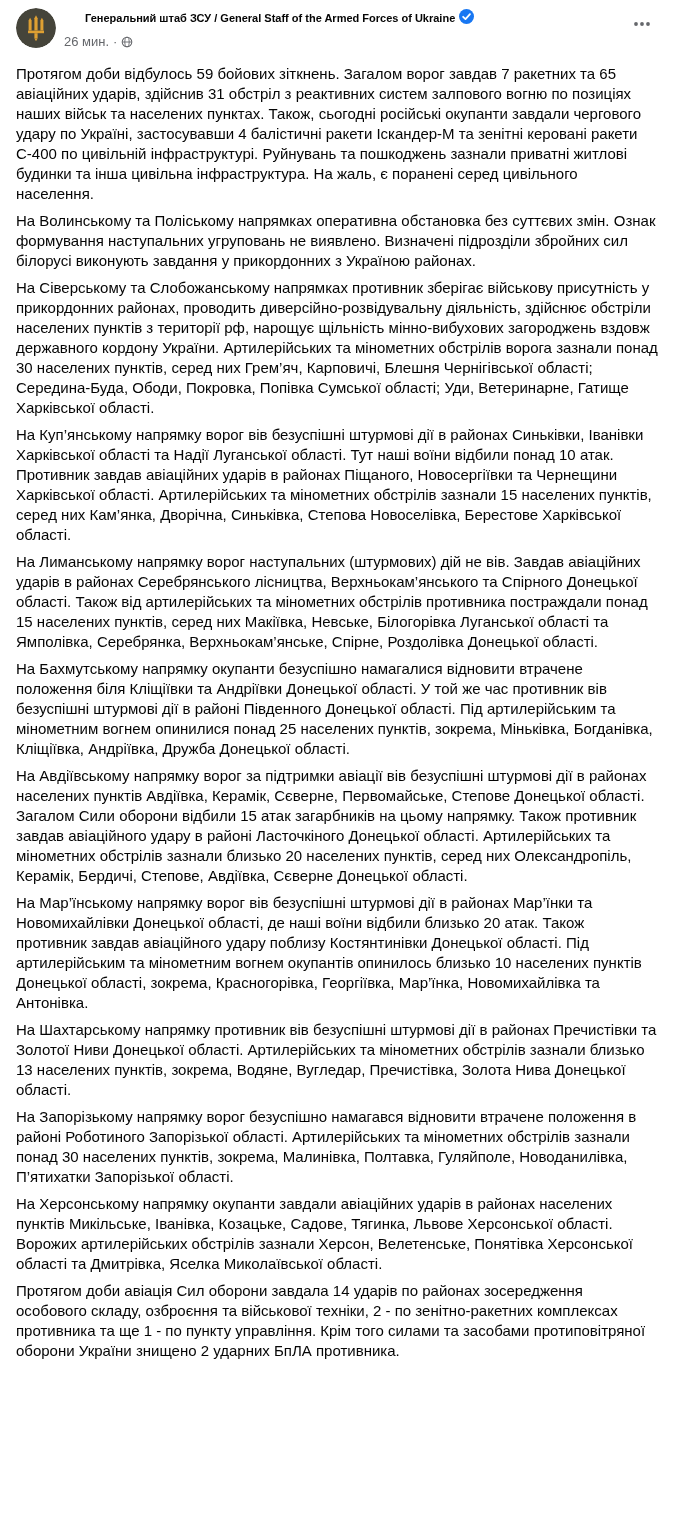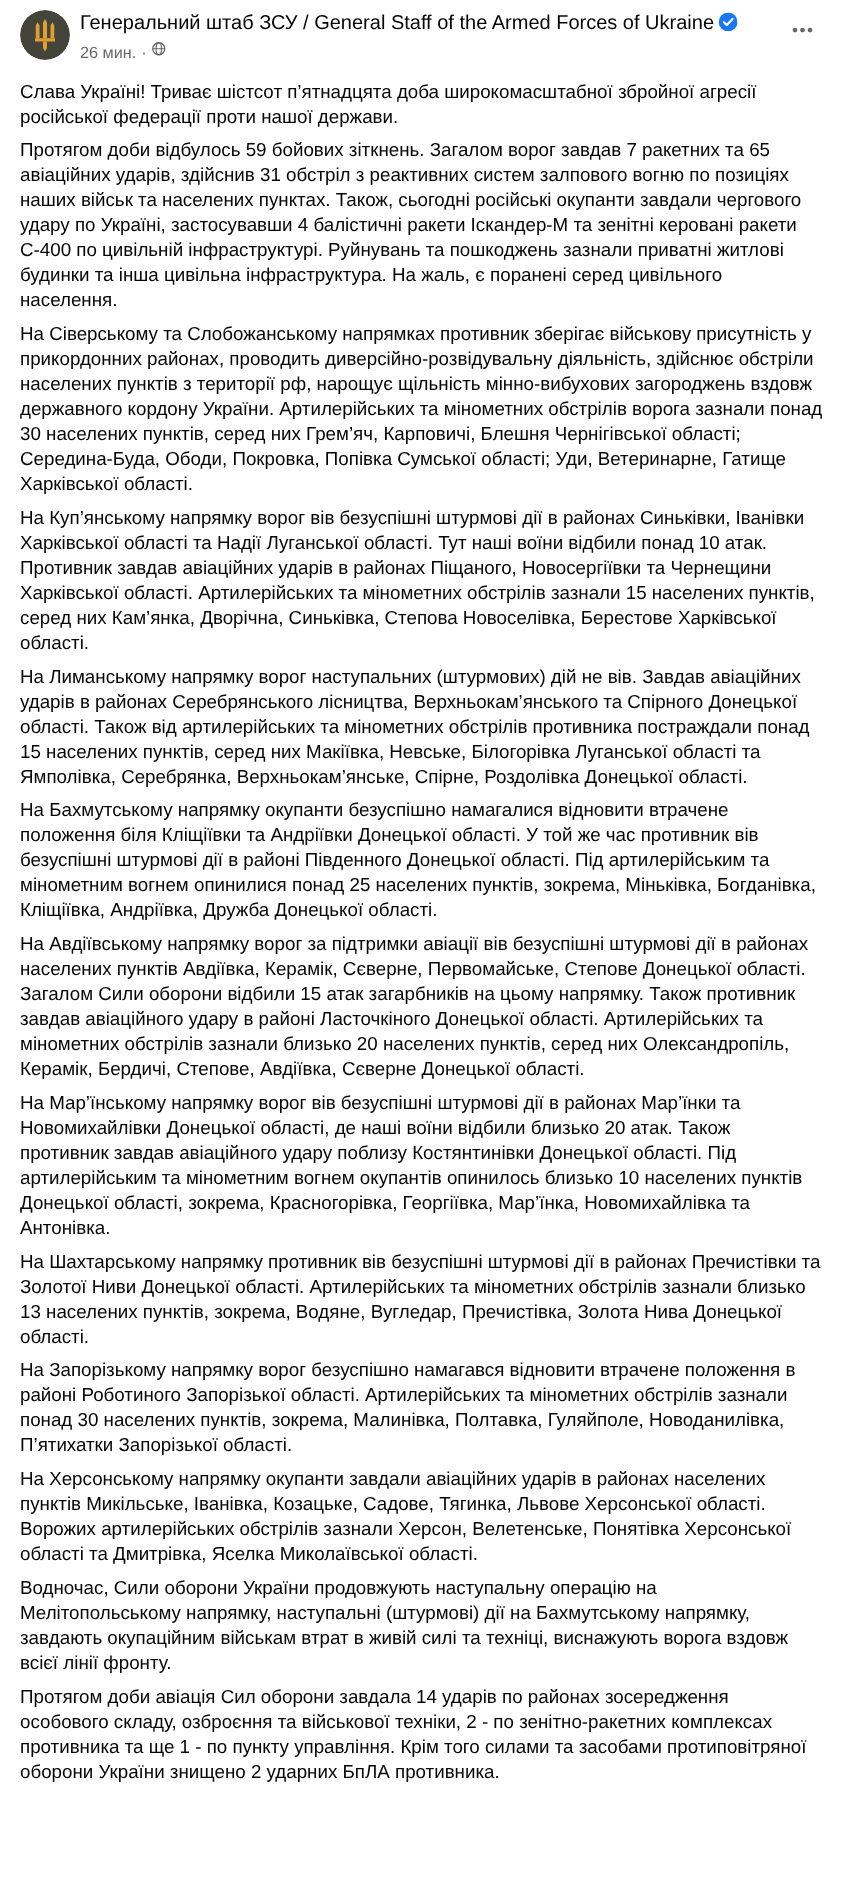--- a/index.html
+++ b/index.html
@@ -29,35 +29,36 @@
     cursor: pointer;
   }
   .avatar svg { display: block; }
   .header-text {
     margin-left: 8px;
     flex: 1 1 auto;
     min-width: 0;
     padding-top: 1px;
   }
   .name-row {
-    font-size: 16px;
-    font-weight: 400;
+    font-size: 11px;
+    font-weight: 700;
     color: #050505;
     line-height: 19px;
     white-space: nowrap;
     cursor: pointer;
+    margin-left: 21px;
   }
   .verified-badge {
     display: inline-block;
     vertical-align: -2px;
     margin-left: 4px;
   }
   .meta-row {
     display: flex;
-    align-items: flex-start;
+    align-items: center;
     gap: 4px;
     font-size: 13px;
     color: #65676B;
     line-height: 17px;
     margin-top: 3px;
   }
   .meta-row .timestamp { cursor: pointer; }
   .meta-row .sep { color: #65676B; }
   .globe { display: inline-flex; align-items: center; }
   .more-btn {
@@ -131,29 +132,28 @@
       <svg width="20" height="20" viewBox="0 0 20 20">
         <circle cx="4" cy="10" r="1.9" fill="#65676B"></circle>
         <circle cx="10" cy="10" r="1.9" fill="#65676B"></circle>
         <circle cx="16" cy="10" r="1.9" fill="#65676B"></circle>
       </svg>
     </div>
 
   </div>
 
   <div class="post-content">
-    <p>Слава Україні! Триває шістсот п’ятнадцята доба широкомасштабної збройної агресії російської федерації проти нашої держави.</p>
     <p>Протягом доби відбулось 59 бойових зіткнень. Загалом ворог завдав 7 ракетних та 65 авіаційних ударів, здійснив 31 обстріл з реактивних систем залпового вогню по позиціях наших військ та населених пунктах. Також, сьогодні російські окупанти завдали чергового удару по Україні, застосувавши 4 балістичні ракети Іскандер-М та зенітні керовані ракети С-400 по цивільній інфраструктурі. Руйнувань та пошкоджень зазнали приватні житлові будинки та інша цивільна інфраструктура. На жаль, є поранені серед цивільного населення.</p>
+    <p>На Волинському та Поліському напрямках оперативна обстановка без суттєвих змін. Ознак формування наступальних угруповань не виявлено. Визначені підрозділи збройних сил білорусі виконують завдання у прикордонних з Україною районах.</p>
     <p>На Сіверському та Слобожанському напрямках противник зберігає військову присутність у прикордонних районах, проводить диверсійно-розвідувальну діяльність, здійснює обстріли населених пунктів з території рф, нарощує щільність мінно-вибухових загороджень вздовж державного кордону України. Артилерійських та мінометних обстрілів ворога зазнали понад 30 населених пунктів, серед них Грем’яч, Карповичі, Блешня Чернігівської області; Середина-Буда, Ободи, Покровка, Попівка Сумської області; Уди, Ветеринарне, Гатище Харківської області.</p>
     <p>На Куп’янському напрямку ворог вів безуспішні штурмові дії в районах Синьківки, Іванівки Харківської області та Надії Луганської області. Тут наші воїни відбили понад 10 атак. Противник завдав авіаційних ударів в районах Піщаного, Новосергіївки та Чернещини Харківської області. Артилерійських та мінометних обстрілів зазнали 15 населених пунктів, серед них Кам’янка, Дворічна, Синьківка, Степова Новоселівка, Берестове Харківської області.</p>
     <p>На Лиманському напрямку ворог наступальних (штурмових) дій не вів. Завдав авіаційних ударів в районах Серебрянського лісництва, Верхньокам’янського та Спірного Донецької області. Також від артилерійських та мінометних обстрілів противника постраждали понад 15 населених пунктів, серед них Макіївка, Невське, Білогорівка Луганської області та Ямполівка, Серебрянка, Верхньокам’янське, Спірне, Роздолівка Донецької області.</p>
     <p>На Бахмутському напрямку окупанти безуспішно намагалися відновити втрачене положення біля Кліщіївки та Андріївки  Донецької області. У той же час противник вів безуспішні штурмові дії в районі Південного Донецької області. Під артилерійським та мінометним вогнем опинилися понад 25 населених пунктів, зокрема, Міньківка, Богданівка, Кліщіївка, Андріївка, Дружба Донецької області.</p>
     <p>На Авдіївському напрямку ворог за підтримки авіації вів безуспішні штурмові дії в районах населених пунктів Авдіївка, Керамік, Сєверне, Первомайське, Степове Донецької області. Загалом Сили оборони відбили 15 атак загарбників на цьому напрямку. Також противник завдав авіаційного удару в районі Ласточкіного Донецької області. Артилерійських та мінометних обстрілів зазнали близько 20 населених пунктів, серед них Олександропіль, Керамік, Бердичі, Степове, Авдіївка, Сєверне Донецької області.</p>
     <p>На Мар’їнському напрямку ворог вів безуспішні штурмові дії в районах Мар’їнки та Новомихайлівки Донецької області, де наші воїни відбили близько 20 атак. Також противник завдав авіаційного удару поблизу Костянтинівки Донецької області. Під артилерійським та мінометним вогнем окупантів опинилось близько 10 населених пунктів Донецької області, зокрема, Красногорівка, Георгіївка, Мар’їнка, Новомихайлівка та Антонівка.</p>
     <p>На Шахтарському напрямку противник вів безуспішні штурмові дії в районах Пречистівки та Золотої Ниви Донецької області. Артилерійських та мінометних обстрілів зазнали близько 13 населених пунктів, зокрема, Водяне, Вугледар, Пречистівка, Золота Нива Донецької області.</p>
     <p>На Запорізькому напрямку ворог безуспішно намагався відновити втрачене положення в районі Роботиного Запорізької області. Артилерійських та мінометних обстрілів зазнали понад 30 населених пунктів, зокрема, Малинівка, Полтавка, Гуляйполе, Новоданилівка, П’ятихатки Запорізької області.</p>
     <p>На Херсонському напрямку окупанти завдали авіаційних ударів в районах населених пунктів Микільське, Іванівка, Козацьке, Садове, Тягинка, Львове Херсонської області. Ворожих артилерійських обстрілів зазнали Херсон, Велетенське, Понятівка Херсонської області та Дмитрівка, Яселка Миколаївської області.</p>
-    <p>Водночас, Сили оборони України продовжують наступальну операцію на Мелітопольському напрямку, наступальні (штурмові) дії на Бахмутському напрямку, завдають окупаційним військам втрат в живій силі та техніці, виснажують ворога вздовж всієї лінії фронту.</p>
     <p>Протягом доби авіація Сил оборони завдала 14 ударів по районах зосередження особового складу, озброєння та військової техніки, 2 - по зенітно-ракетних комплексах противника та ще 1 - по пункту управління. Крім того силами та засобами протиповітряної оборони України знищено 2 ударних БпЛА противника.</p>
 
   </div>
 
 </div>
 
 </body></html>

